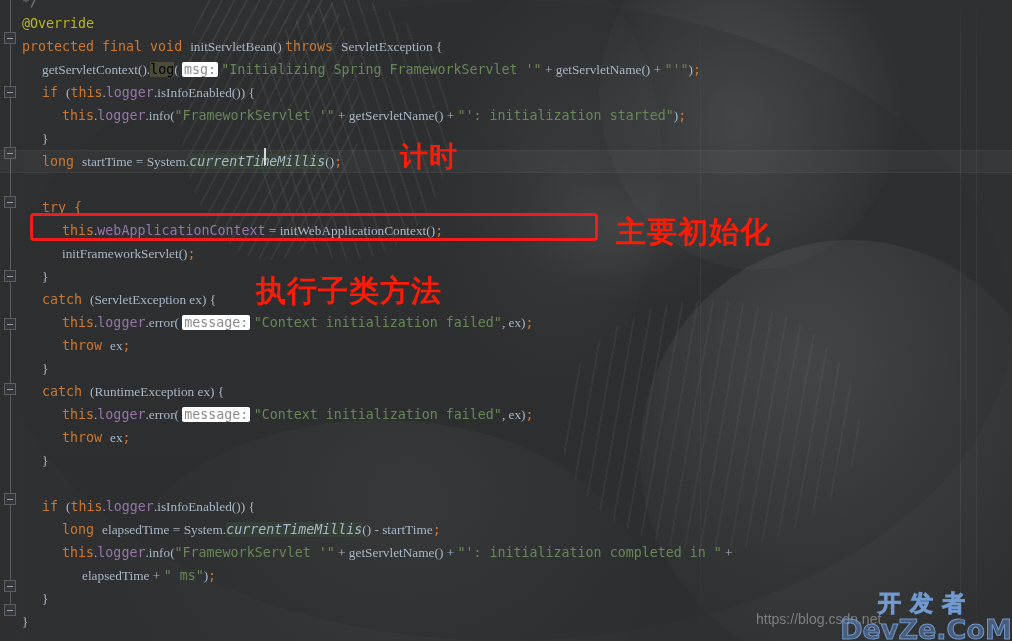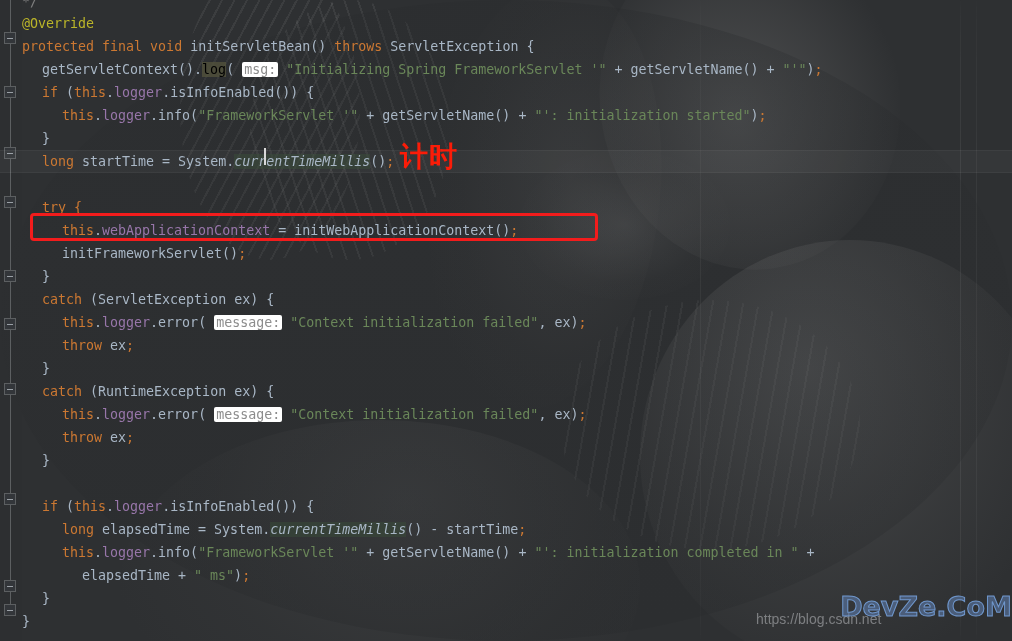--- a/index.html
+++ b/index.html
@@ -87,21 +87,21 @@
   .ln{position:absolute;left:22px;height:23px;}
   .hl-line{
     position:absolute;left:0;width:1012px;height:23px;
     background:rgba(255,255,255,.035);
     border-top:1px solid rgba(255,255,255,.045);
     border-bottom:1px solid rgba(255,255,255,.045);
     box-sizing:border-box;
   }
   
   .kw      {color:#cc7832;}
-  .txt     {color:#a9b7c6;}
+  .txt     {color:#a9b7c6;font-family:Liberation Serif, serif;}
   .anno    {color:#bbb529;}
   .str     {color:#6a8759;}
   .field   {color:#9876aa;}
   .static  {color:#a9b7c6;font-style:italic;}
   .cmt     {color:#808080;}
   .hint    {color:#8c8c8c;background:#ffffff;border-radius:2px;padding:0 2px;}
   .tgt     {background:rgba(84,84,60,.75);}
   .greenbg {background:rgba(58,79,58,.45);}
   .caret{
     position:absolute;width:2px;height:17px;background:#d8d8d8;
@@ -178,19 +178,22 @@
       <div class="fold-line" style="top: 0px; height: 32px;"></div>
     </div>
 
   <div id="code"><div class="ln" style="top: -10px; padding-left: 0px;"><span class="cmt">*/</span></div><div class="ln" style="top: 12px; padding-left: 0px;"><span class="anno">@Override</span></div><div class="ln" style="top: 35px; padding-left: 0px;"><span class="kw">protected </span><span class="kw">final </span><span class="kw">void </span><span class="txt">initServletBean</span><span class="txt">() </span><span class="kw">throws </span><span class="txt">ServletException {</span></div><div class="ln" style="top: 58px; padding-left: 20px;"><span class="txt">getServletContext().</span><span class="tgt">log</span><span class="txt">( </span><span class="hint">msg:</span><span class="txt"> </span><span class="str">"Initializing Spring FrameworkServlet '"</span><span class="txt"> + </span><span class="txt">getServletName</span><span class="txt">() + </span><span class="str">"'"</span><span class="txt">)</span><span class="kw">;</span></div><div class="ln" style="top: 81px; padding-left: 20px;"><span class="kw">if </span><span class="txt">(</span><span class="kw">this</span><span class="txt">.</span><span class="field">logger</span><span class="txt">.isInfoEnabled()) {</span></div><div class="ln" style="top: 104px; padding-left: 40px;"><span class="kw">this</span><span class="txt">.</span><span class="field">logger</span><span class="txt">.info(</span><span class="str">"FrameworkServlet '"</span><span class="txt"> + </span><span class="txt">getServletName</span><span class="txt">() + </span><span class="str">"': initialization started"</span><span class="txt">)</span><span class="kw">;</span></div><div class="ln" style="top: 127px; padding-left: 20px;"><span class="txt">}</span></div><div class="hl-line" style="top: 150px;"></div><div class="ln" style="top: 150px; padding-left: 20px;"><span class="kw">long </span><span class="txt">startTime = </span><span class="txt">System</span><span class="txt">.</span><span class="static greenbg">currentTimeMillis</span><span class="txt">()</span><span class="kw">;</span></div><div class="ln" style="top: 173px; padding-left: 0px;"></div><div class="ln" style="top: 196px; padding-left: 20px;"><span class="kw">try {</span></div><div class="ln" style="top: 219px; padding-left: 40px;"><span class="kw">this</span><span class="txt">.</span><span class="field">webApplicationContext</span><span class="txt"> = initWebApplicationContext()</span><span class="kw">;</span></div><div class="ln" style="top: 242px; padding-left: 40px;"><span class="txt">initFrameworkServlet()</span><span class="kw">;</span></div><div class="ln" style="top: 265px; padding-left: 20px;"><span class="txt">}</span></div><div class="ln" style="top: 288px; padding-left: 20px;"><span class="kw">catch </span><span class="txt">(ServletException ex) {</span></div><div class="ln" style="top: 311px; padding-left: 40px;"><span class="kw">this</span><span class="txt">.</span><span class="field">logger</span><span class="txt">.error( </span><span class="hint">message:</span><span class="txt"> </span><span class="str">"Context initialization failed"</span><span class="txt">, ex)</span><span class="kw">;</span></div><div class="ln" style="top: 334px; padding-left: 40px;"><span class="kw">throw </span><span class="txt">ex</span><span class="kw">;</span></div><div class="ln" style="top: 357px; padding-left: 20px;"><span class="txt">}</span></div><div class="ln" style="top: 380px; padding-left: 20px;"><span class="kw">catch </span><span class="txt">(RuntimeException ex) {</span></div><div class="ln" style="top: 403px; padding-left: 40px;"><span class="kw">this</span><span class="txt">.</span><span class="field">logger</span><span class="txt">.error( </span><span class="hint">message:</span><span class="txt"> </span><span class="str">"Context initialization failed"</span><span class="txt">, ex)</span><span class="kw">;</span></div><div class="ln" style="top: 426px; padding-left: 40px;"><span class="kw">throw </span><span class="txt">ex</span><span class="kw">;</span></div><div class="ln" style="top: 449px; padding-left: 20px;"><span class="txt">}</span></div><div class="ln" style="top: 472px; padding-left: 0px;"></div><div class="ln" style="top: 495px; padding-left: 20px;"><span class="kw">if </span><span class="txt">(</span><span class="kw">this</span><span class="txt">.</span><span class="field">logger</span><span class="txt">.isInfoEnabled()) {</span></div><div class="ln" style="top: 518px; padding-left: 40px;"><span class="kw">long </span><span class="txt">elapsedTime = </span><span class="txt">System</span><span class="txt">.</span><span class="static greenbg">currentTimeMillis</span><span class="txt">() - startTime</span><span class="kw">;</span></div><div class="ln" style="top: 541px; padding-left: 40px;"><span class="kw">this</span><span class="txt">.</span><span class="field">logger</span><span class="txt">.info(</span><span class="str">"FrameworkServlet '"</span><span class="txt"> + </span><span class="txt">getServletName</span><span class="txt">() + </span><span class="str">"': initialization completed in "</span><span class="txt"> +</span></div><div class="ln" style="top: 564px; padding-left: 60px;"><span class="txt">elapsedTime + </span><span class="str">" ms"</span><span class="txt">)</span><span class="kw">;</span></div><div class="ln" style="top: 587px; padding-left: 20px;"><span class="txt">}</span></div><div class="ln" style="top: 610px; padding-left: 0px;"><span class="txt">}</span></div></div>
 
   <div class="caret" style="left: 264px; top: 148px;"></div>
 
   <div id="red-box"></div>
 
   <div class="cn-note" id="note-timer">计时</div>
+  <div class="cn-note" id="note-main">主要初始化</div>
+  <div class="cn-note" id="note-sub">执行子类方法</div>
 
   <div id="wm-url">https://blog.csdn.net</div>
   <div id="wm-brand">
+    <span class="cn">开发者</span>
     <span class="en">DevZe.CoM</span>
   </div>
 
 </div>
 
 </body></html>

